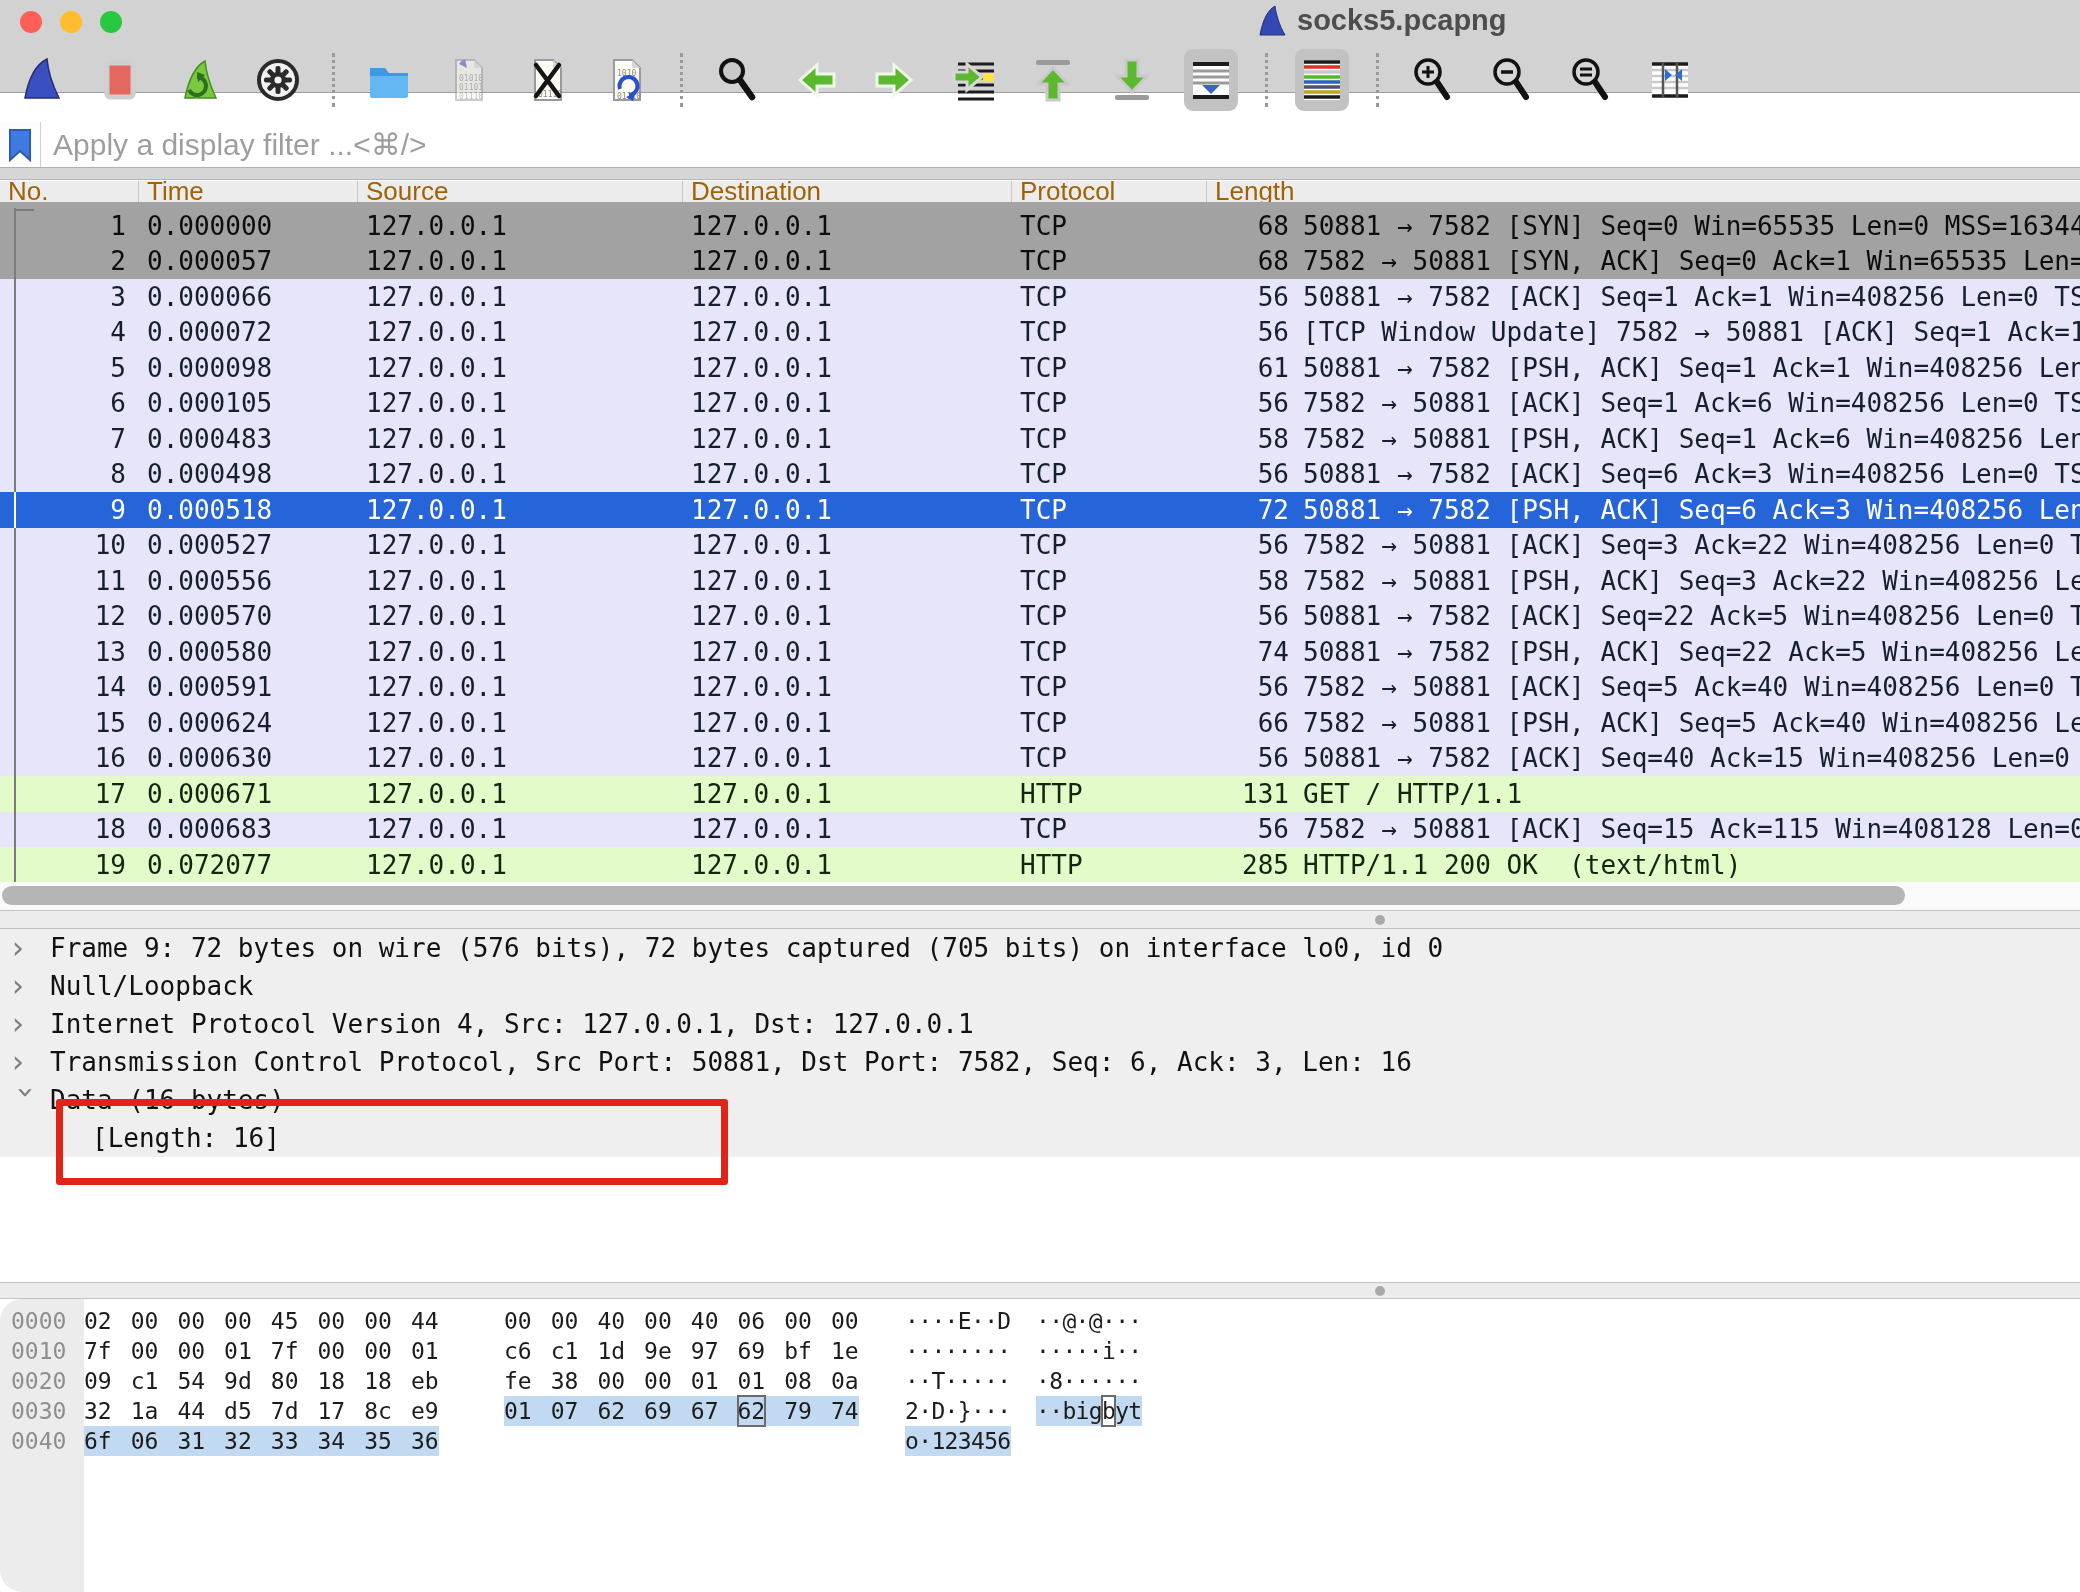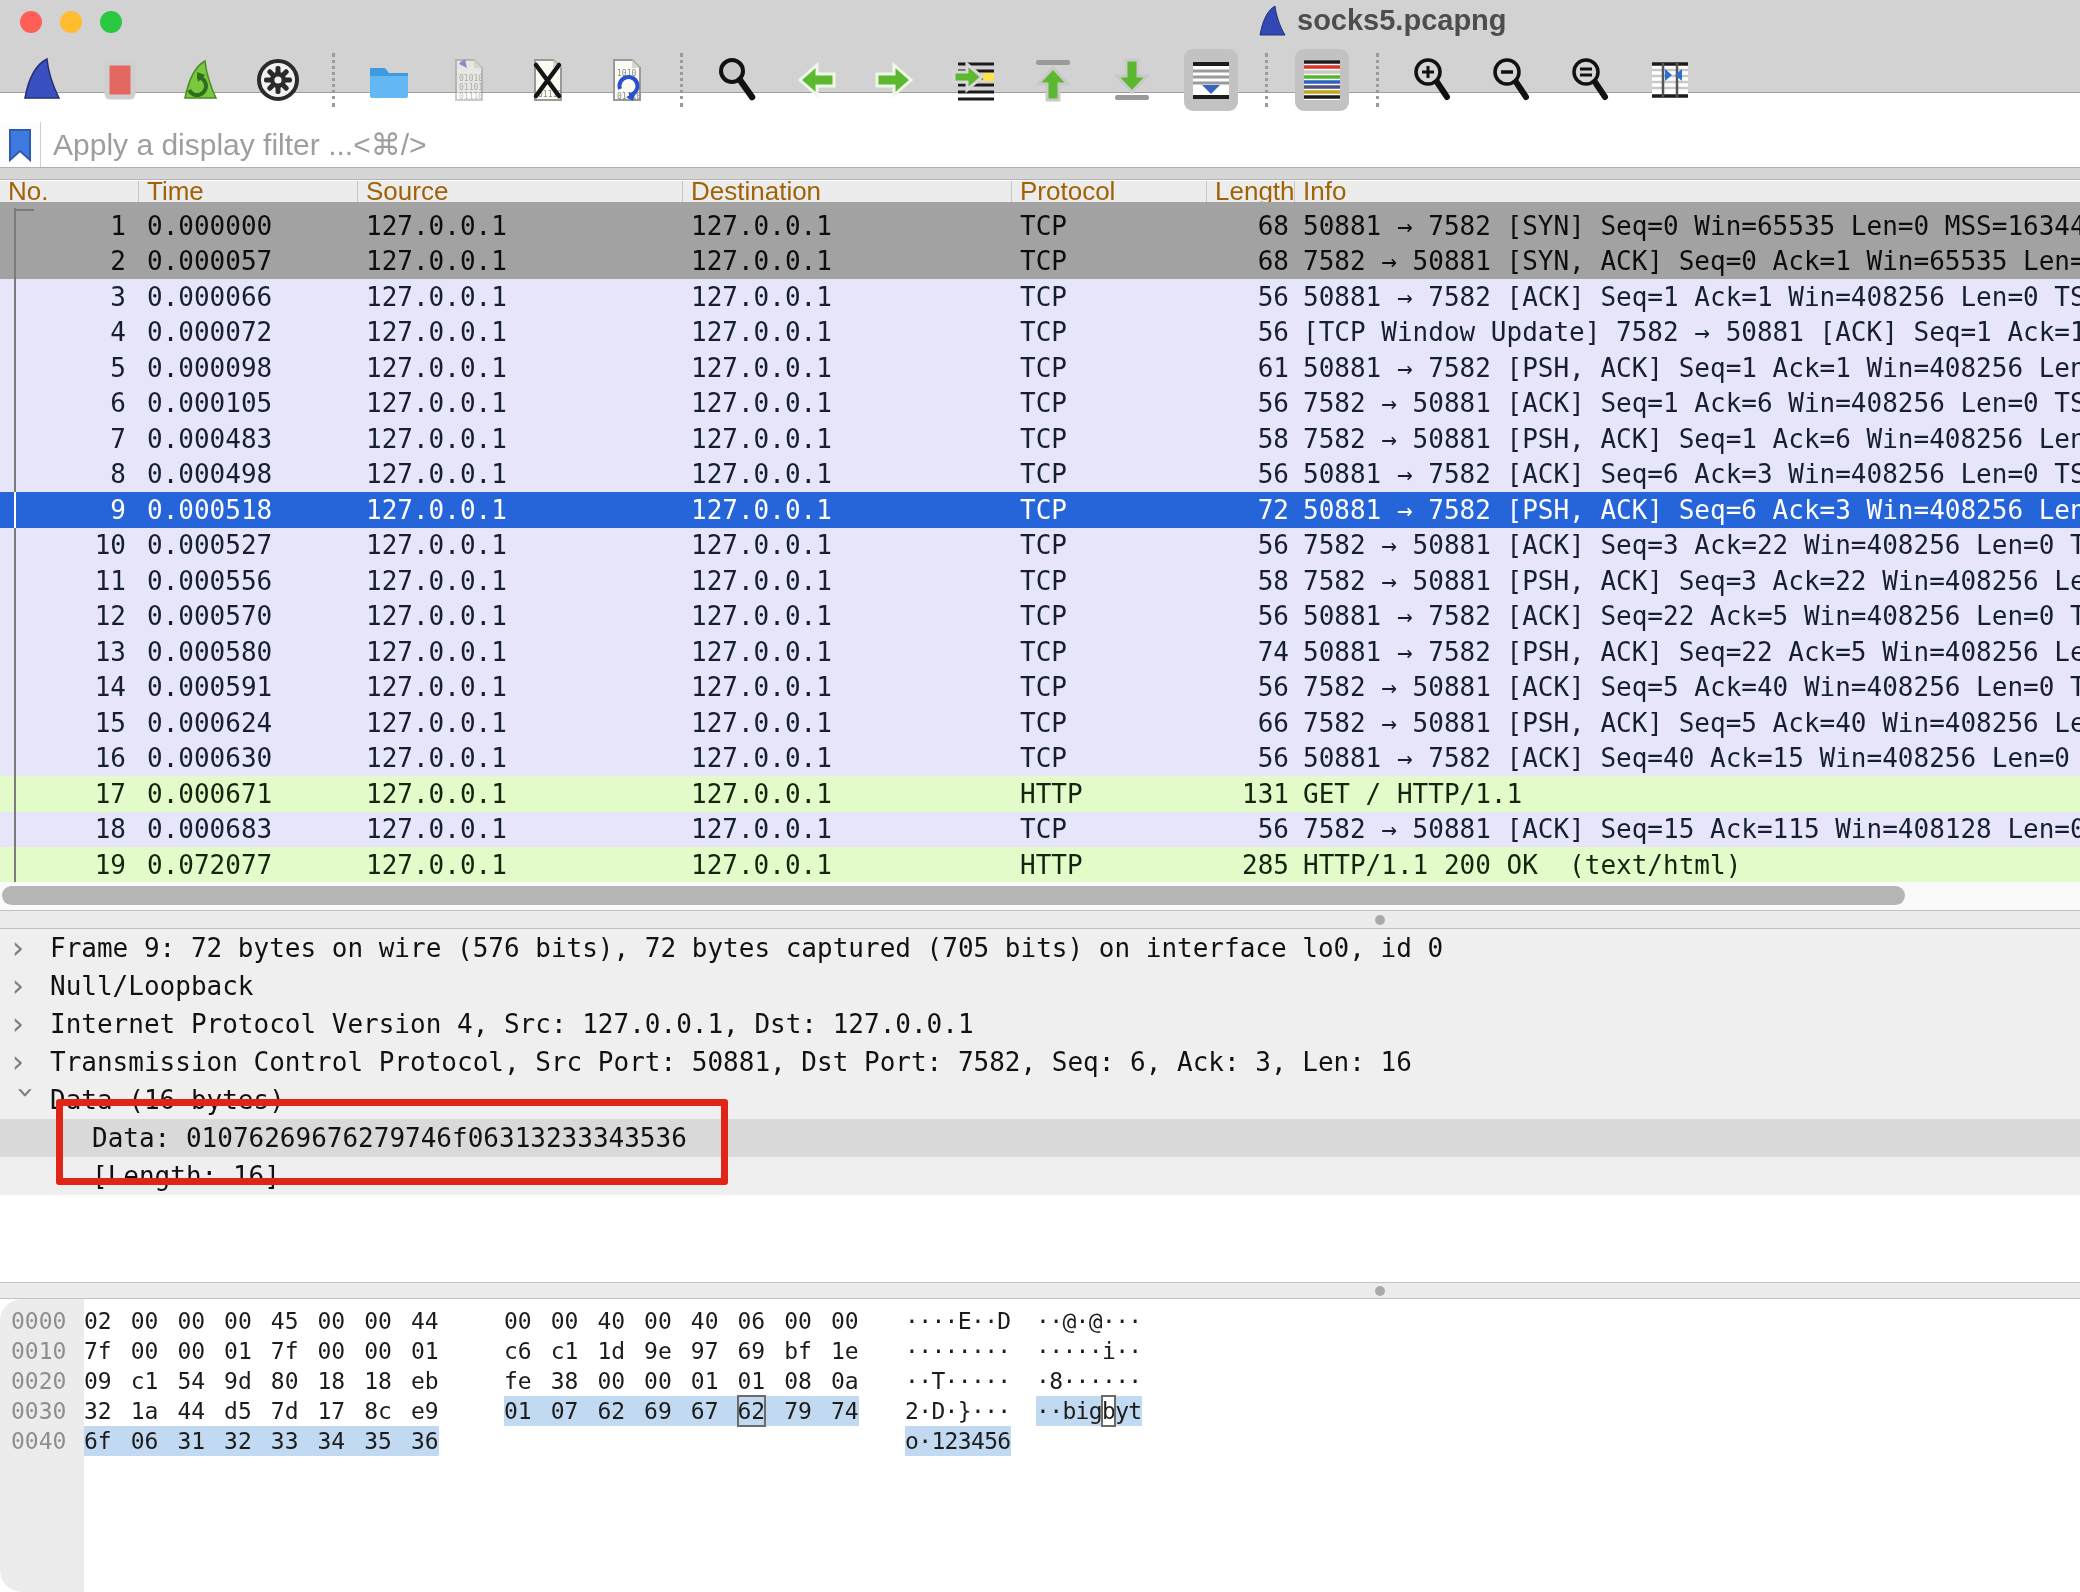--- a/index.html
+++ b/index.html
@@ -329,21 +329,20 @@
   </div>
   <div class="prehdr"></div>
 
   <div class="colheader">
       <span class="col" style="width: 139px;">No.</span>
       <span class="col" style="width: 219px;">Time</span>
       <span class="col" style="width: 325px;">Source</span>
       <span class="col" style="width: 329px;">Destination</span>
       <span class="col" style="width: 195px;">Protocol</span>
       <span class="col" style="width: 88px;">Length</span>
-      <span class="col">Info</span>
     </div>
   <div class="rows">
       <div class="prow gray"><span class="convo"></span><span class="convo-tick"></span><span class="cell c-no" style="width: 139px;">1</span><span class="cell c-time" style="width: 219px;">0.000000</span><span class="cell c-src" style="width: 325px;">127.0.0.1</span><span class="cell c-dst" style="width: 329px;">127.0.0.1</span><span class="cell c-proto" style="width: 195px;">TCP</span><span class="cell c-len" style="width: 88px;">68</span><span class="cell c-info">50881 → 7582 [SYN] Seq=0 Win=65535 Len=0 MSS=16344</span></div>
       <div class="prow gray"><span class="convo"></span><span class="cell c-no" style="width: 139px;">2</span><span class="cell c-time" style="width: 219px;">0.000057</span><span class="cell c-src" style="width: 325px;">127.0.0.1</span><span class="cell c-dst" style="width: 329px;">127.0.0.1</span><span class="cell c-proto" style="width: 195px;">TCP</span><span class="cell c-len" style="width: 88px;">68</span><span class="cell c-info">7582 → 50881 [SYN, ACK] Seq=0 Ack=1 Win=65535 Len=</span></div>
       <div class="prow tcp"><span class="convo"></span><span class="cell c-no" style="width: 139px;">3</span><span class="cell c-time" style="width: 219px;">0.000066</span><span class="cell c-src" style="width: 325px;">127.0.0.1</span><span class="cell c-dst" style="width: 329px;">127.0.0.1</span><span class="cell c-proto" style="width: 195px;">TCP</span><span class="cell c-len" style="width: 88px;">56</span><span class="cell c-info">50881 → 7582 [ACK] Seq=1 Ack=1 Win=408256 Len=0 TS</span></div>
       <div class="prow tcp"><span class="convo"></span><span class="cell c-no" style="width: 139px;">4</span><span class="cell c-time" style="width: 219px;">0.000072</span><span class="cell c-src" style="width: 325px;">127.0.0.1</span><span class="cell c-dst" style="width: 329px;">127.0.0.1</span><span class="cell c-proto" style="width: 195px;">TCP</span><span class="cell c-len" style="width: 88px;">56</span><span class="cell c-info">[TCP Window Update] 7582 → 50881 [ACK] Seq=1 Ack=1</span></div>
       <div class="prow tcp"><span class="convo"></span><span class="cell c-no" style="width: 139px;">5</span><span class="cell c-time" style="width: 219px;">0.000098</span><span class="cell c-src" style="width: 325px;">127.0.0.1</span><span class="cell c-dst" style="width: 329px;">127.0.0.1</span><span class="cell c-proto" style="width: 195px;">TCP</span><span class="cell c-len" style="width: 88px;">61</span><span class="cell c-info">50881 → 7582 [PSH, ACK] Seq=1 Ack=1 Win=408256 Len</span></div>
       <div class="prow tcp"><span class="convo"></span><span class="cell c-no" style="width: 139px;">6</span><span class="cell c-time" style="width: 219px;">0.000105</span><span class="cell c-src" style="width: 325px;">127.0.0.1</span><span class="cell c-dst" style="width: 329px;">127.0.0.1</span><span class="cell c-proto" style="width: 195px;">TCP</span><span class="cell c-len" style="width: 88px;">56</span><span class="cell c-info">7582 → 50881 [ACK] Seq=1 Ack=6 Win=408256 Len=0 TS</span></div>
       <div class="prow tcp"><span class="convo"></span><span class="cell c-no" style="width: 139px;">7</span><span class="cell c-time" style="width: 219px;">0.000483</span><span class="cell c-src" style="width: 325px;">127.0.0.1</span><span class="cell c-dst" style="width: 329px;">127.0.0.1</span><span class="cell c-proto" style="width: 195px;">TCP</span><span class="cell c-len" style="width: 88px;">58</span><span class="cell c-info">7582 → 50881 [PSH, ACK] Seq=1 Ack=6 Win=408256 Len</span></div>
       <div class="prow tcp"><span class="convo"></span><span class="cell c-no" style="width: 139px;">8</span><span class="cell c-time" style="width: 219px;">0.000498</span><span class="cell c-src" style="width: 325px;">127.0.0.1</span><span class="cell c-dst" style="width: 329px;">127.0.0.1</span><span class="cell c-proto" style="width: 195px;">TCP</span><span class="cell c-len" style="width: 88px;">56</span><span class="cell c-info">50881 → 7582 [ACK] Seq=6 Ack=3 Win=408256 Len=0 TS</span></div>
@@ -367,21 +366,20 @@
   <div class="split s1">
       <span class="dot"></span>
     </div>
 
   <div class="details">
       <div class="drow ind0"><span class="chev">›</span><span class="dtext">Frame 9: 72 bytes on wire (576 bits), 72 bytes captured (705 bits) on interface lo0, id 0</span></div>
       <div class="drow ind0"><span class="chev">›</span><span class="dtext">Null/Loopback</span></div>
       <div class="drow ind0"><span class="chev">›</span><span class="dtext">Internet Protocol Version 4, Src: 127.0.0.1, Dst: 127.0.0.1</span></div>
       <div class="drow ind0"><span class="chev">›</span><span class="dtext">Transmission Control Protocol, Src Port: 50881, Dst Port: 7582, Seq: 6, Ack: 3, Len: 16</span></div>
       <div class="drow ind0"><span class="chev expanded">›</span><span class="dtext">Data (16 bytes)</span></div>
-      <div class="drow ind1 selected"><span class="dtext">Data: 01076269676279746f06313233343536</span></div>
       <div class="drow ind1"><span class="dtext">[Length: 16]</span></div>
     </div>
   <div class="annot" style="border-color: rgb(224, 36, 24);"></div>
 
   <div class="split s2">
       <span class="dot"></span>
     </div>
 
   <div class="hexpane">
     <div class="gutterbg"></div>

